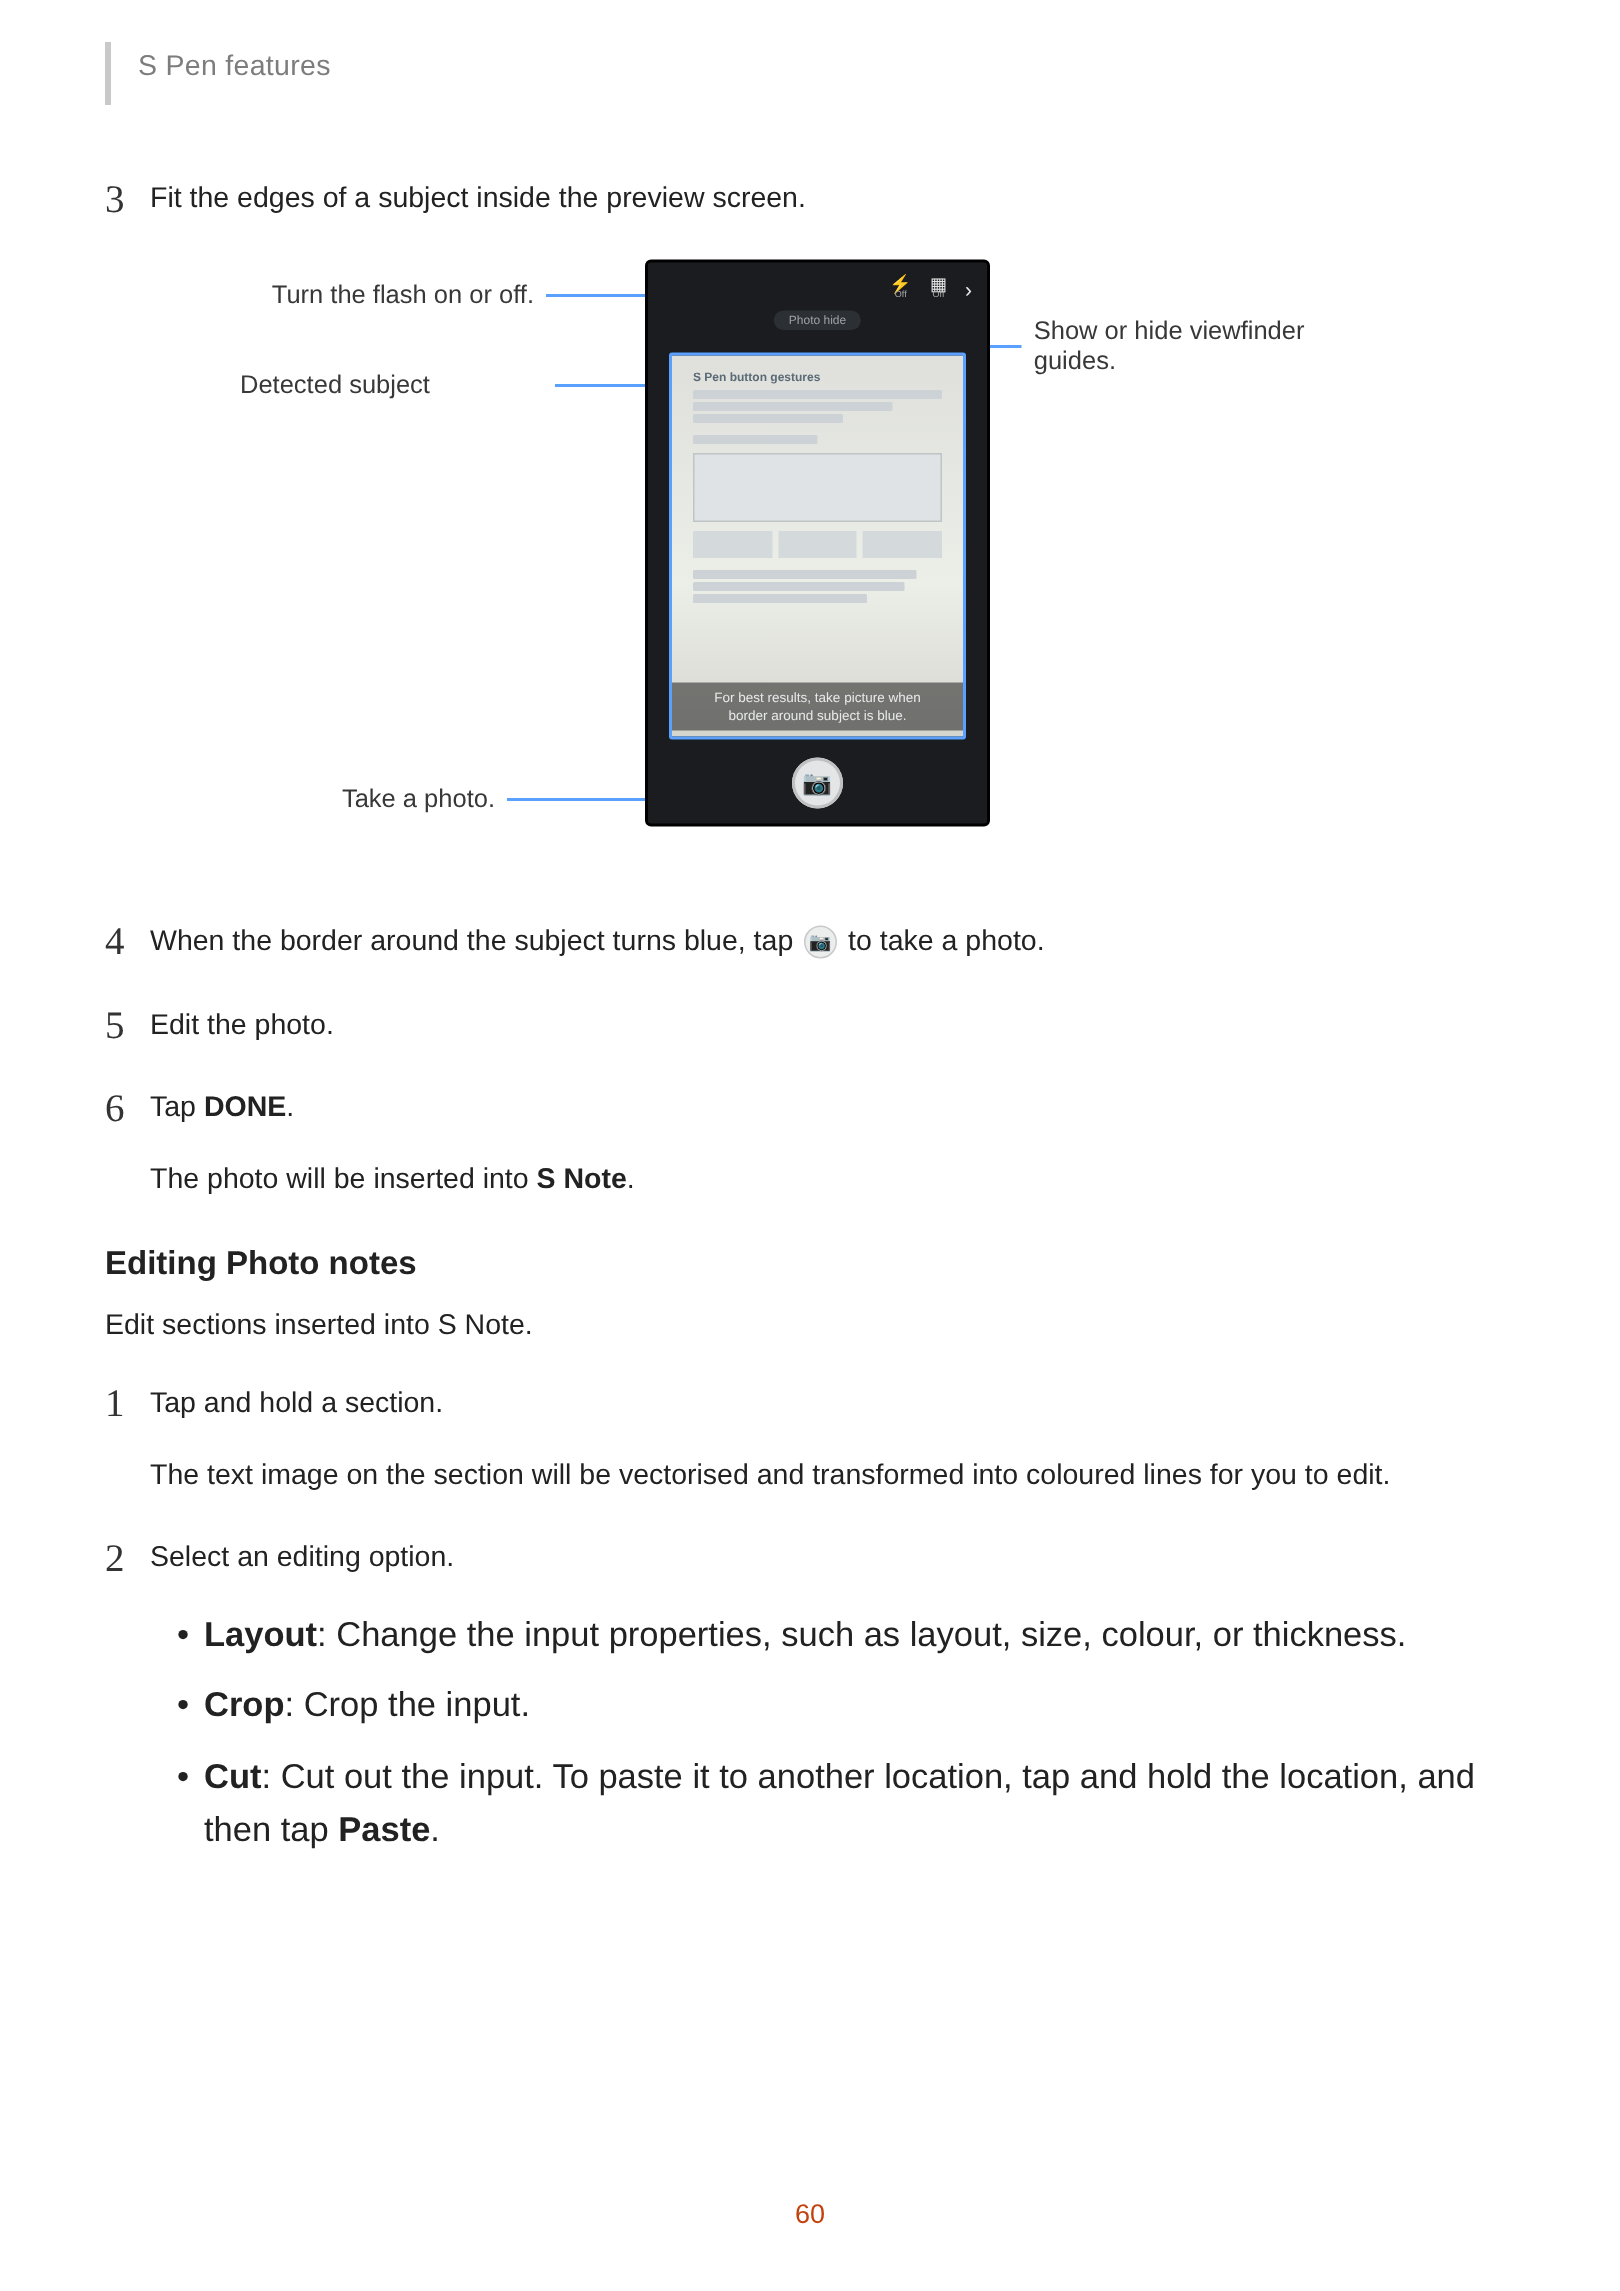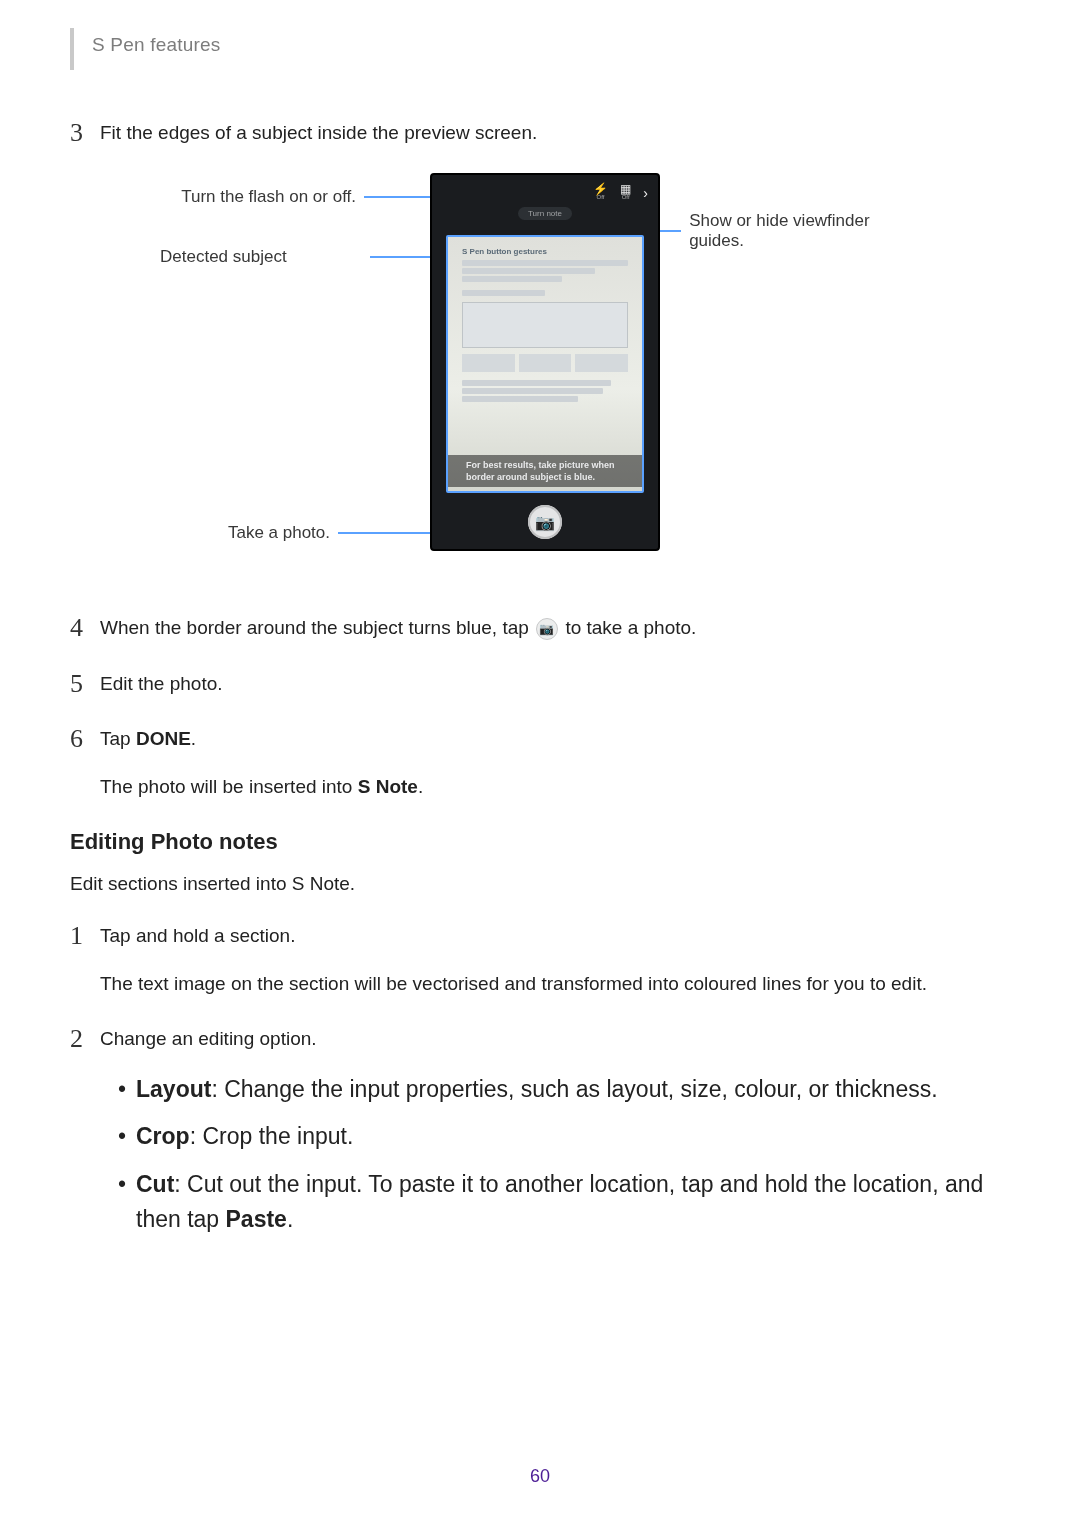--- a/index.html
+++ b/index.html
@@ -20,38 +20,38 @@
   .phone { position:absolute; left:270px; top:0; width:230px; height:378px; background:#1a1c1f; border:2px solid #000; border-radius:4px; overflow:hidden; }
 
   
   .phone-top { position:absolute; top:8px; left:0; right:0; height:20px; display:flex; justify-content:flex-end; align-items:center; gap:12px; padding-right:10px; color:#ddd; font-size:10px; }
   .flash-icon { display:flex; flex-direction:column; align-items:center; line-height:8px;}
   .flash-glyph { font-size:12px; color:#e6e6e6;}
   .arrow-glyph { font-size:14px; color:#eee; }
   .mode-pill { position:absolute; top:32px; left:50%; transform:translateX(-50%); background:#2c3034; color:#9fa2a4; font-size:8px; padding:2px 10px; border-radius:8px;}
 
   .viewfinder { position:absolute; top:60px; left:14px; right:14px; bottom:56px; background: linear-gradient(180deg,#dfe0db 0%, #eceee8 60%, #d4d6ce 100%); border:2px solid #5aa1ff; border-radius:2px; }
-  .vf-hint { position:absolute; left:0;right:0;bottom:4px; text-align:left; font-size:9px; color:#e8e9ea; background:rgba(30,30,30,.55); padding:4px 18px; line-height:1.35;font-weight:bold;}
+  .vf-hint { position:absolute; left:0;right:0;bottom:4px; text-align:center; font-size:9px; color:#e8e9ea; background:rgba(30,30,30,.55); padding:4px 18px; line-height:1.35;}
   
   .doc { position:absolute; left:14px; top:10px; right:14px; color:#6f7c87; font-size:6.5px; line-height:1.35; }
   .doc .dtitle { font-size:8px; color:#5a6a77; font-weight:bold; margin-bottom:0;}
   .doc .dblock { height:6px; background:#cdd2d6; margin:2px 0; border-radius:1px;}
   .doc .dimg { height:46px; background:#dfe3e6; border:1px solid #bfc4c7; margin:6px 0; }
   .doc .drow { display:flex; gap:4px; }
   .doc .drow > div { flex:1; height:18px; background:#d4d9dc; }
 
   .shutter { position:absolute; left:50%; bottom:10px; transform:translateX(-50%); width:34px;height:34px; border-radius:50%; background:#e4e5e6; display:flex; align-items:center; justify-content:center; box-shadow: inset 0 0 0 2px #bfc0c1;}
   .shutter-icon { font-size:16px; color:#111; }
 
   
   .callout { position:absolute; display:flex; align-items:center; font-size:17px; color:#383838;}
   .callout-line { height:2px; background:#5aa1ff; }
   .callout.right .callout-line { order:-1; }
 
-  .page-num { position:absolute; left:0; right:0; bottom:40px; text-align:center; font-size:18px; color:#4c1d95; }
+  .page-num { position:absolute; left:0; right:0; bottom:40px; text-align:center; font-size:18px; color:#c2410c; }
 
   h3.sub { font-size:22px; font-weight:bold; margin: 28px 0 18px 0;}
   .lead { font-size:19px; margin-bottom:26px; }
 
   ul.opts { list-style:none; padding-left: 18px; margin-top:18px; }
   ul.opts li { position:relative; padding-left:18px; font-size:23px; line-height:1.55; margin-bottom:12px;}
   ul.opts li::before { content:"•"; position:absolute; left:0; top:0; }
 
   .inline-icon { display:inline-flex; vertical-align:middle; width:22px;height:22px; border-radius:50%; background:#eceded; border:1px solid #c8c9ca; align-items:center; justify-content:center; font-size:12px; color:#666; margin:0 2px;}
 
@@ -103,21 +103,21 @@
           <div class="flash-icon">
             <span class="flash-glyph">⚡</span>
             <span style="font-size:6px;color:#aaa">Off</span>
           </div>
           <div class="flash-icon">
             <span class="flash-glyph">▦</span>
             <span style="font-size:6px;color:#aaa">Off</span>
           </div>
           <span class="arrow-glyph">›</span>
         </div>
-        <div class="mode-pill">Turn note</div>
+        <div class="mode-pill">Photo hide</div>
         <div class="viewfinder">
           <div class="doc">
             <div class="dtitle">S Pen button gestures</div>
             <div class="dblock"></div>
               <div class="dblock" style="width:80%"></div>
               <div class="dblock" style="width:60%"></div>
             <div class="dblock" style="width:50%; margin-top:8px;"></div>
             <div class="dimg"></div>
             <div class="drow">
                 <div></div>
@@ -172,21 +172,21 @@
     <div class="step-num">1</div>
     <div class="step-body">
       <p>Tap and hold a section.</p>
       <p>The text image on the section will be vectorised and transformed into coloured lines for you to edit.</p>
     </div>
   </div>
 
   <div class="step">
     <div class="step-num">2</div>
     <div class="step-body">
-      <p>Change an editing option.</p>
+      <p>Select an editing option.</p>
       <ul class="opts">
         <li>
           <b>Layout</b><span>: Change the input properties, such as layout, size, colour, or thickness.</span>
         </li>
         <li>
           <b>Crop</b><span>: Crop the input.</span>
         </li>
         <li>
           <b>Cut</b><span>: Cut out the input. To paste it to another location, tap and hold the location, and then tap </span><b>Paste</b><span>.</span>
         </li>

